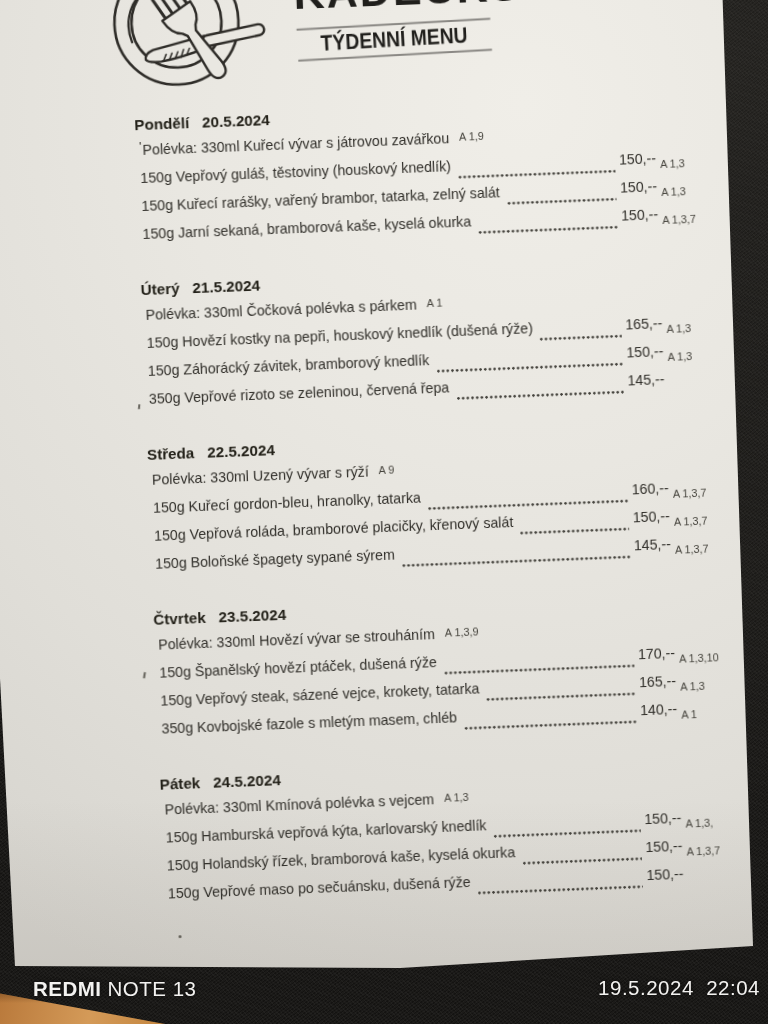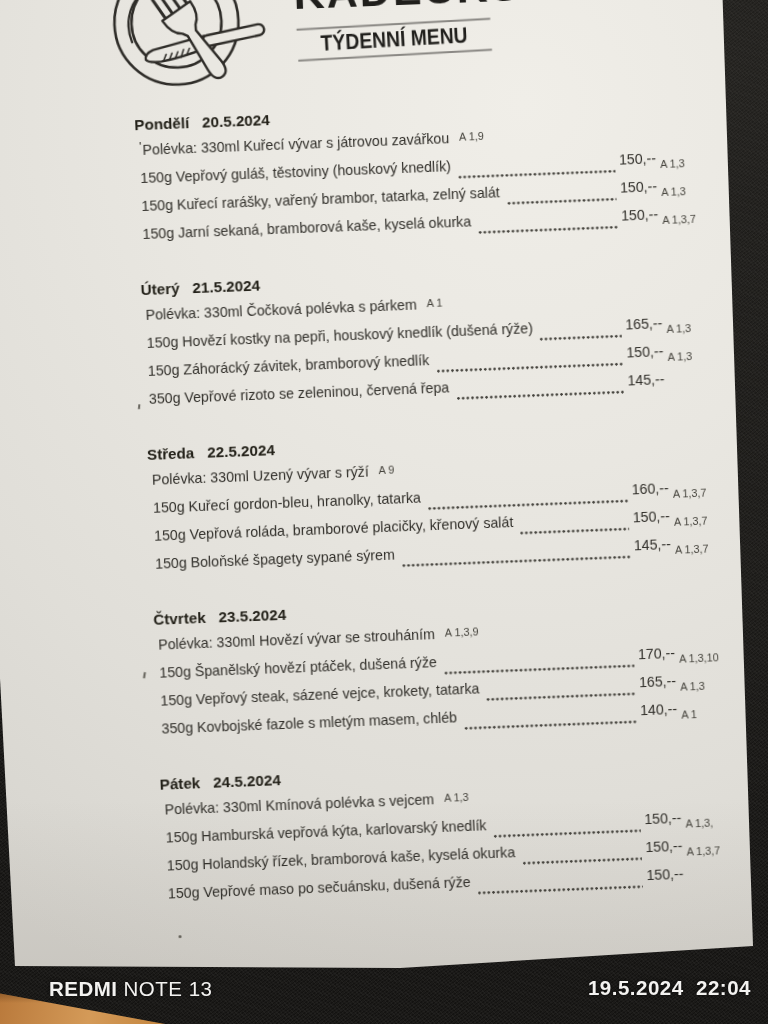--- a/index.html
+++ b/index.html
@@ -74,23 +74,23 @@
     position:absolute; left:0; top:986px; width:165px; height:38px;
     clip-path:polygon(0 20%, 100% 100%, 0 100%);
     background-image:
       linear-gradient(to bottom, rgba(62,32,6,.55), rgba(62,32,6,0) 45%),
       linear-gradient(100deg, #b9793b, #d49a58 55%, #c4863f);
   }
   .watermark{
     position:absolute; color:#f3f2f0; font-size:20.5px;
     text-shadow:0 0 4px rgba(0,0,0,.65); letter-spacing:.5px; white-space:pre;
   }
-  .wm-left{ left:33px; top:977px;margin-left:16px; }
+  .wm-left{ left:33px; top:977px; }
   .wm-left b{ font-weight:bold; margin-right:6px; }
-  .wm-right{ right:17px; top:976px; font-weight:700; }
+  .wm-right{ right:8px; top:976px; font-weight:400; }
 </style>
 </head>
 <body>
 
 <div class="paper-bg"></div>
 
 <div class="paper-content">
 
   <svg class="logo" width="170" height="145" viewBox="0 0 170 145" aria-hidden="true">
     <g stroke="#2e2c28" stroke-width="2.6" fill="none" stroke-linecap="round" stroke-linejoin="round">

